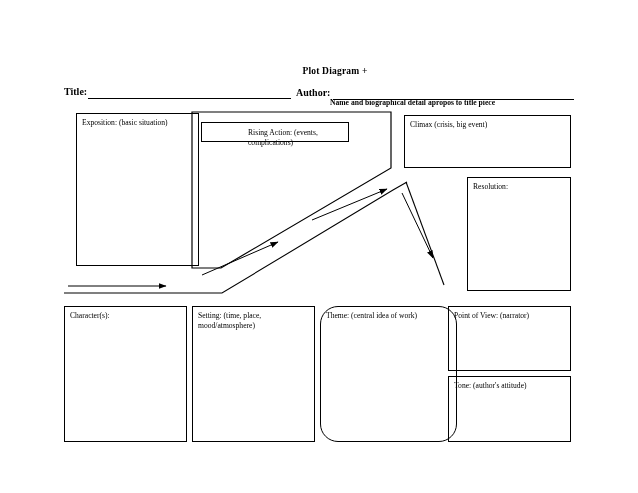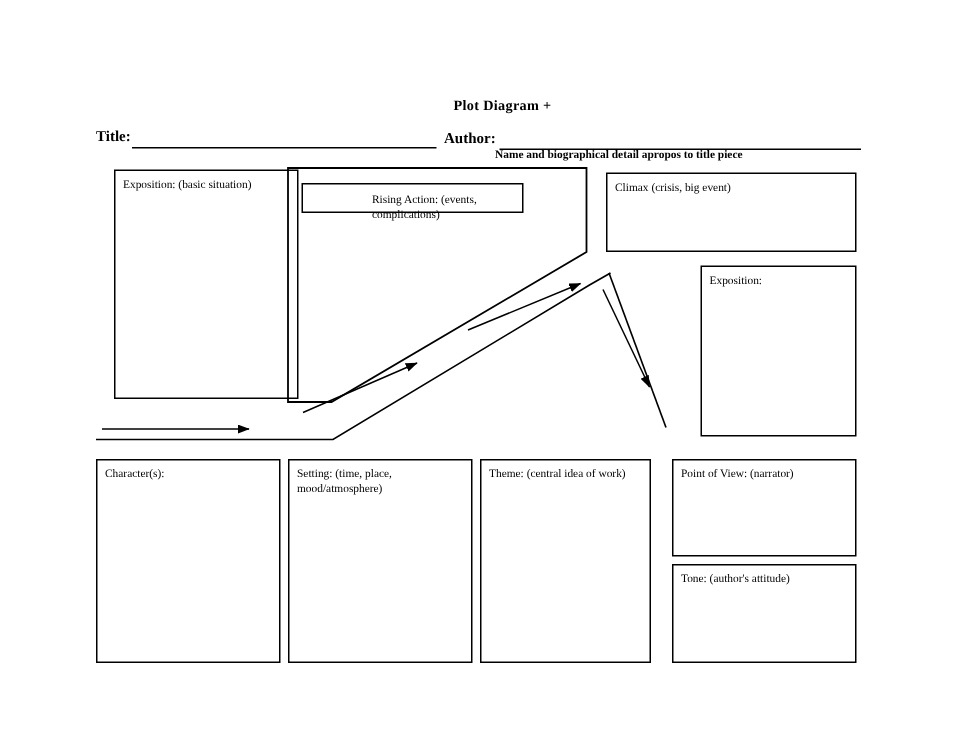--- a/index.html
+++ b/index.html
@@ -95,21 +95,21 @@
     font-size: 7.6px;
     line-height: 1.35;
   }
 
   
   #box-exposition { left: 64px;  top: 113px; width: 123px; height: 153px; margin-left: 12px; }
   #box-climax     { left: 404px; top: 115px; width: 167px; height: 53px;  }
   #box-resolution { left: 467px; top: 177px; width: 104px; height: 114px; }
   #box-character  { left: 64px;  top: 306px; width: 123px; height: 136px; }
   #box-setting    { left: 192px; top: 306px; width: 123px; height: 136px; }
-  #box-theme      { left: 320px; top: 306px; width: 114px; height: 136px; }
+  #box-theme      { left: 320px; top: 306px; width: 137px; height: 136px; border-radius: 18px; }
   #box-pov        { left: 448px; top: 306px; width: 123px; height: 65px;  }
   #box-tone       { left: 448px; top: 376px; width: 123px; height: 66px;  }
 
   
   #rising-action-shape {
     position: absolute;
     left: 186px;
     top: 106px;
     width: 220px;
     height: 170px;
@@ -162,21 +162,21 @@
 
   <div class="box" id="box-risinglabel">
     <span class="boxlabel">Rising Action: (events, complications)</span>
   </div>
 
   <div class="box" id="box-climax">
     <span class="boxlabel">Climax (crisis, big event)</span>
   </div>
 
   <div class="box" id="box-resolution">
-    <span class="boxlabel">Exposition:</span>
+    <span class="boxlabel">Resolution:</span>
   </div>
 
   <div class="box" id="box-character">
     <span class="boxlabel">Character(s):</span>
   </div>
 
   <div class="box" id="box-setting">
     <span class="boxlabel">Setting: (time, place, mood/atmosphere)</span>
   </div>
 

